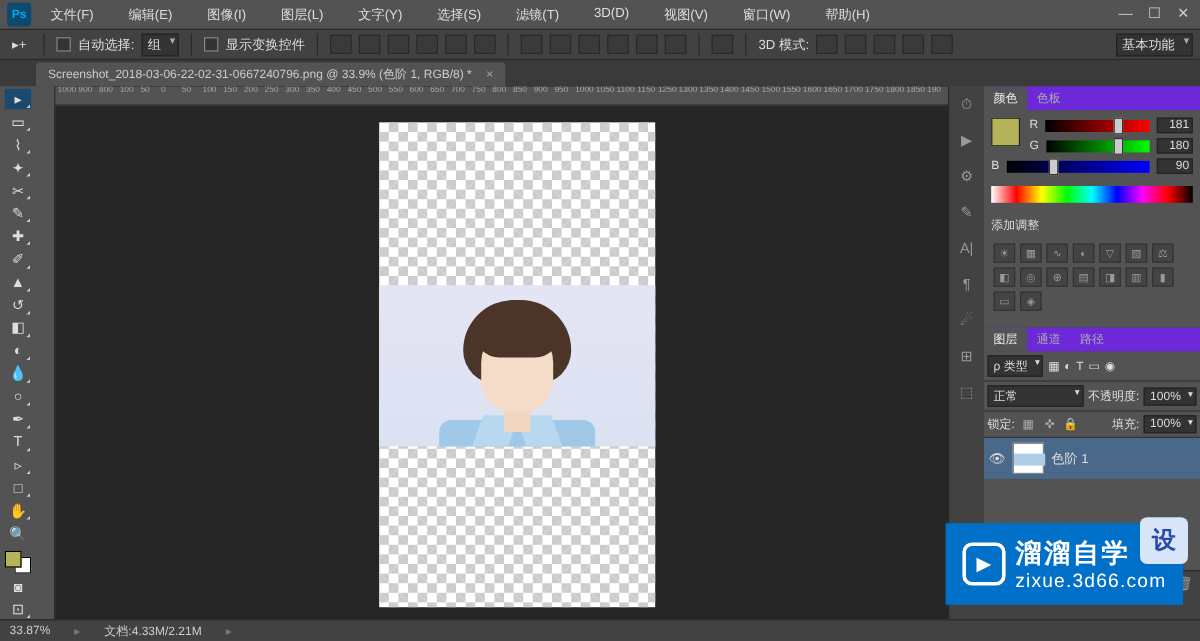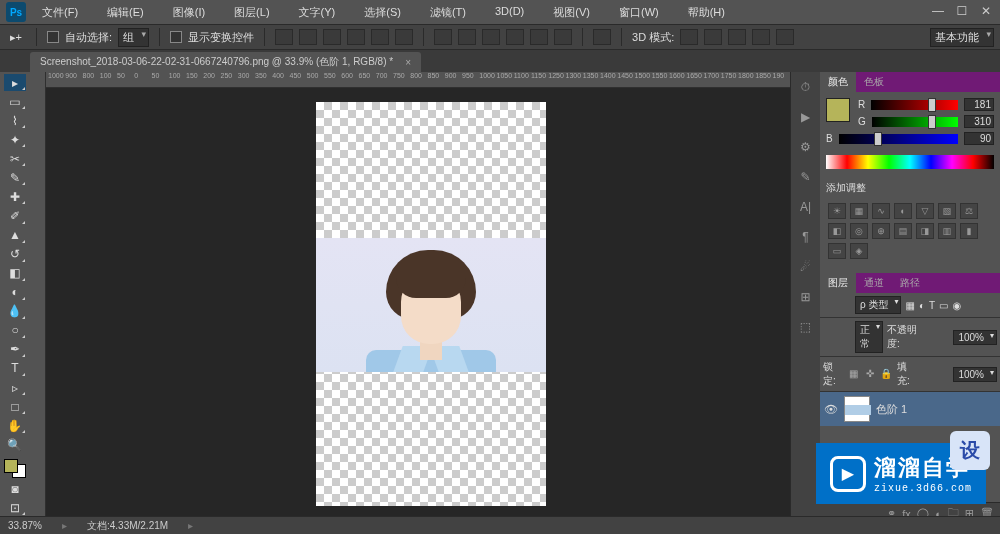--- a/index.html
+++ b/index.html
@@ -58,61 +58,61 @@
 .collar { position:absolute; width:130px; height:40px; background:#a0c8e8; top:100px; left:-20px; border-radius:10px 10px 0 0;}
 .coll-l, .coll-r {position:absolute; width:30px; height:26px; background:#b8d8f0; top:-4px;}
 .coll-l{left:32px; transform:skew(-20deg);} .coll-r{right:32px; transform:skew(20deg);}
 
 
 .dock { width:30px; background:#424242; display:flex; flex-direction:column; align-items:center; padding-top:8px; gap:14px; border-left:1px solid #2a2a2a;}
 .dock div { width:18px; height:16px; color:#999; font-size:12px; text-align:center;}
 
 
 .panels { width:180px; background:#424242; display:flex; flex-direction:column; }
-.panel-tabs { height:20px; display:flex; background:#701a75; }
+.panel-tabs { height:20px; display:flex; background:#6d28d9; }
 .ptab { padding:3px 8px; font-size:10px; color:#aaa; }
 .ptab.act { background:#535353; color:#eee; }
 .panel-body { background:#535353; padding:6px; }
 
 .color-row { display:flex; align-items:center; gap:6px; margin-bottom:4px; font-size:10px;}
 .slider { flex:1; height:10px; position:relative; }
 .slider.r { background:linear-gradient(to right,#000,#f00);} 
 .slider.g { background:linear-gradient(to right,#000,#0f0);} 
 .slider.b { background:linear-gradient(to right,#000,#00f);} 
 .slider .thumb { position:absolute; top:-2px; width:8px; height:14px; background:#ccc; border:1px solid #333;}
 .color-val { width:30px; background:#333; border:1px solid #222; text-align:right; padding:0 2px; font-size:10px;}
 .spectrum { height:14px; margin-top:6px; background:linear-gradient(to right,#fff,#f00,#ff0,#0f0,#0ff,#00f,#f0f,#f00,#000);}
 .color-preview { width:24px; height:24px; background:#b5b45a; border:1px solid #222; float:left; margin-right:8px;}
 
 .adj-grid { display:flex; flex-wrap:wrap; gap:4px; padding:4px 2px;}
 .adj-grid div { width:18px; height:16px; background:#444; border:1px solid #333; font-size:9px; color:#999; text-align:center; line-height:14px;}
 
 .layer-controls { display:flex; align-items:center; gap:4px; padding:3px; font-size:10px; border-bottom:1px solid #333;}
-.lc-sel { background:#333; border:1px solid #222; padding:1px 12px 1px 4px; font-size:10px; position:relative;margin-left:32px;}
+.lc-sel { background:#333; border:1px solid #222; padding:1px 12px 1px 4px; font-size:10px; position:relative;}
 .lc-sel:after { content:"▾"; position:absolute; right:2px; top:0; font-size:8px;}
 .lock-row { display:flex; align-items:center; gap:4px; padding:3px; font-size:10px; border-bottom:1px solid #333;}
 .lock-row .ico { width:14px; height:12px; color:#aaa; font-size:10px; text-align:center;}
 
 .layer-list { background:#535353; min-height:110px; }
 .layer-row { display:flex; align-items:center; padding:4px; gap:6px; background:#4a688a;}
 .layer-row .eye { width:14px; font-size:11px; color:#ddd;}
 .layer-row .thumb { width:26px; height:26px; background:#fff; border:1px solid #888; position:relative;}
 .layer-row .thumb .mini{position:absolute;top:8px;left:0;width:26px;height:10px;background:#b0cde6;}
 .layer-bottom { height:22px; background:#424242; border-top:1px solid #2a2a2a; display:flex; align-items:center; justify-content:flex-end; gap:6px; padding:0 6px; font-size:11px; color:#999;}
 .layer-bottom div { cursor:default; }
 
 
 .status { position:absolute; bottom:0; left:0; right:0; height:18px; background:#424242; border-top:1px solid #2a2a2a; display:flex; align-items:center; padding:0 8px; gap:20px; font-size:10px; color:#ccc;}
 .status .sep { color:#777; }
 
 
 .watermark { position:absolute; right:14px; bottom:30px; background:#0070c8; padding:10px 14px; display:flex; align-items:center; gap:8px; }
 .watermark .play { width:36px; height:36px; border:3px solid #fff; border-radius:8px; display:flex; align-items:center; justify-content:center; color:#fff; font-size:16px;}
 .watermark .txt1 { color:#fff; font-size:22px; font-weight:bold; letter-spacing:2px;}
-.watermark .txt2 { color:#fff; font-size:10px; letter-spacing:1px; display:block;font-family:Liberation Mono, monospace;}
+.watermark .txt2 { color:#fff; font-size:16px; letter-spacing:1px; display:block;}
 .badge { position:absolute; right:-4px; bottom:34px; background:#d8e4f8; color:#2a4aa8; font-size:20px; font-weight:bold; padding:6px 10px; border-radius:6px;}
 </style>
 </head>
 <body>
 
 <div class="titlebar">
   <div class="ps-logo">Ps</div>
   <div class="menu">
     <span>文件(F)</span>
     <span>编辑(E)</span>
@@ -304,21 +304,21 @@
         <div class="slider r">
             <div class="thumb" style="left:65%"></div>
           </div>
         <div class="color-val">181</div>
       </div>
       <div class="color-row">
         <span>G</span>
         <div class="slider g">
             <div class="thumb" style="left:65%"></div>
           </div>
-        <div class="color-val">310</div>
+        <div class="color-val">180</div>
       </div>
       <div class="color-row">
         <span>B</span>
         <div class="slider b">
             <div class="thumb" style="left:30%"></div>
           </div>
         <div class="color-val">90</div>
       </div>
       <div style="clear:both"></div>
       <div class="spectrum"></div>

